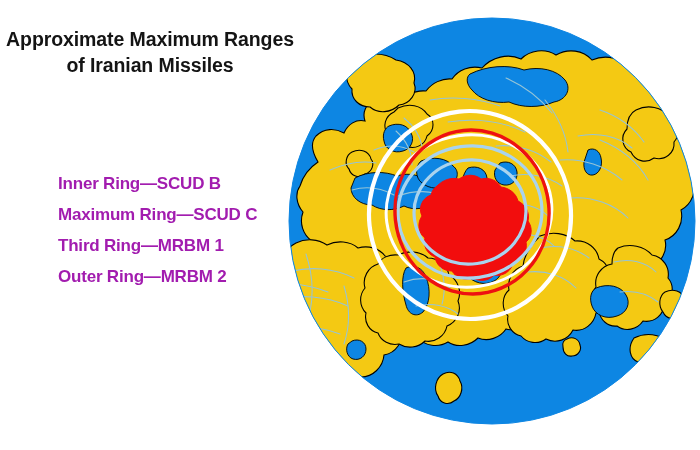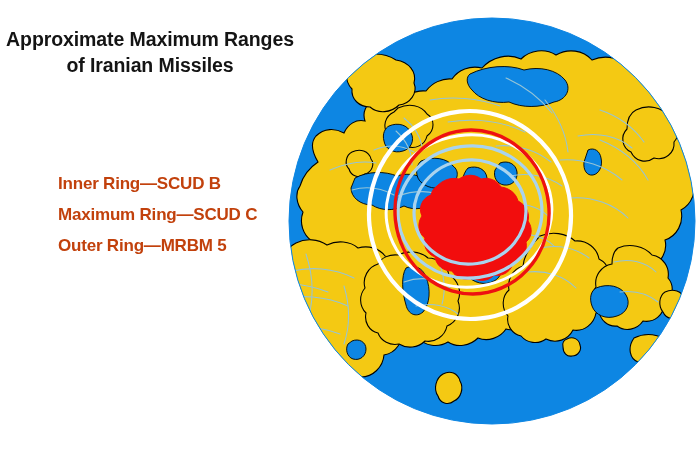--- a/index.html
+++ b/index.html
@@ -34,21 +34,21 @@
     letter-spacing: -0.1px;
     white-space: pre-line;
   }
   .legend-block {
     position: absolute;
     left: 58px;
     top: 168px;
     width: 240px;
   }
   .legend-line {
-    color: #c2410c;
+    color: #a21caf;
     font-size: 17px;
     font-weight: 700;
     line-height: 31px;
     letter-spacing: -0.2px;
     white-space: nowrap;
   }
   #globe-svg {
     position: absolute;
     left: 0; top: 0;
     width: 700px; height: 450px;
@@ -318,16 +318,17 @@
 
     <circle cx="492" cy="221" r="203" fill="none" stroke="#0D86E3" stroke-width="1"></circle>
   </svg>
 
   <div class="title-block">Approximate Maximum Ranges
 of Iranian Missiles</div>
 
   <div class="legend-block">
     <div class="legend-line">Inner Ring—SCUD B</div>
     <div class="legend-line">Maximum Ring—SCUD C</div>
-    <div class="legend-line">Outer Ring—MRBM 5</div>
+    <div class="legend-line">Third Ring—MRBM 1</div>
+    <div class="legend-line">Outer Ring—MRBM 2</div>
   </div>
 
 </div>
 
 </body></html>

